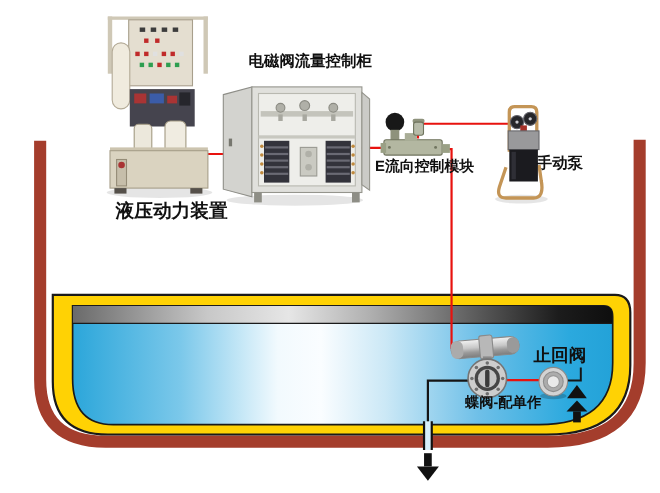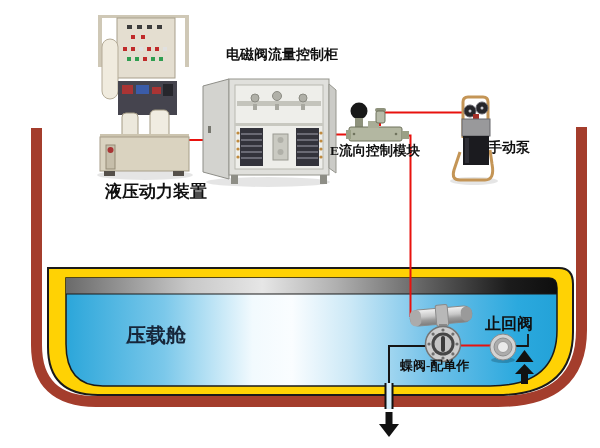--- a/index.html
+++ b/index.html
@@ -1,26 +1,26 @@
 <!DOCTYPE html>
 <html><head>
 <meta charset="utf-8">
 <style>
   html,body{margin:0;padding:0;background:#ffffff;}
   #canvas{
     position:relative;width:599px;height:448px;background:#ffffff;overflow:hidden;
-    font-family:Liberation Serif, serif;
+    font-family:Liberation Sans, sans-serif;
   }
   #scene{position:absolute;left:0;top:0;}
   .lbl{
     position:absolute;font-weight:700;color:#101010;white-space:nowrap;
     line-height:1.05;
   }
   .lbl-tank{color:#16263A;}
-  .lbl-butterfly{text-align:left;}
+  .lbl-butterfly{text-align:right;}
 </style>
 </head>
 <body>
 
 <div id="canvas">
 
 <svg id="scene" width="600" height="448" viewBox="0 0 600 448">
   <defs>
     <linearGradient id="waterGrad" x1="66" y1="0" x2="557" y2="0" gradientUnits="userSpaceOnUse">
       <stop offset="0" stop-color="#2BA6DA"></stop>
@@ -224,22 +224,21 @@
 
   <g transform="translate(487,331)">
     <ellipse cx="16" cy="29" rx="12" ry="3" fill="rgba(0,0,0,0.20)"></ellipse>
     <circle cx="16" cy="16" r="13" fill="#D3D3D3" stroke="#8A8A8A"></circle>
     <circle cx="16" cy="16" r="9" fill="#ACACAC" stroke="#8E8E8E"></circle>
     <circle cx="16" cy="16" r="5.5" fill="#EAEAEA" stroke="#9A9A9A"></circle>
   </g>
 </svg>
 
 <div class="lbl" style="left:226px;top:48px;font-size:14px">电磁阀流量控制柜</div>
-<div class="lbl" style="left:330px;top:144px;font-size:13.5px">E流向控制模块</div>
+<div class="lbl" style="left:341px;top:144px;font-size:13.5px">E流向控制模块</div>
 <div class="lbl" style="left:488px;top:141px;font-size:14px">手动泵</div>
 <div class="lbl" style="left:105px;top:183px;font-size:17px">液压动力装置</div>
-<div class="lbl lbl-tank" style="left:126px;top:325px;font-size:20px">压载舱</div>
 <div class="lbl" style="left:485px;top:316px;font-size:16px">止回阀</div>
 <div class="lbl lbl-butterfly" style="left:400px;top:359px;width:92px;font-size:13px">
   <div>蝶阀-配单作</div>
 </div>
 
 </div>
 
 </body></html>

